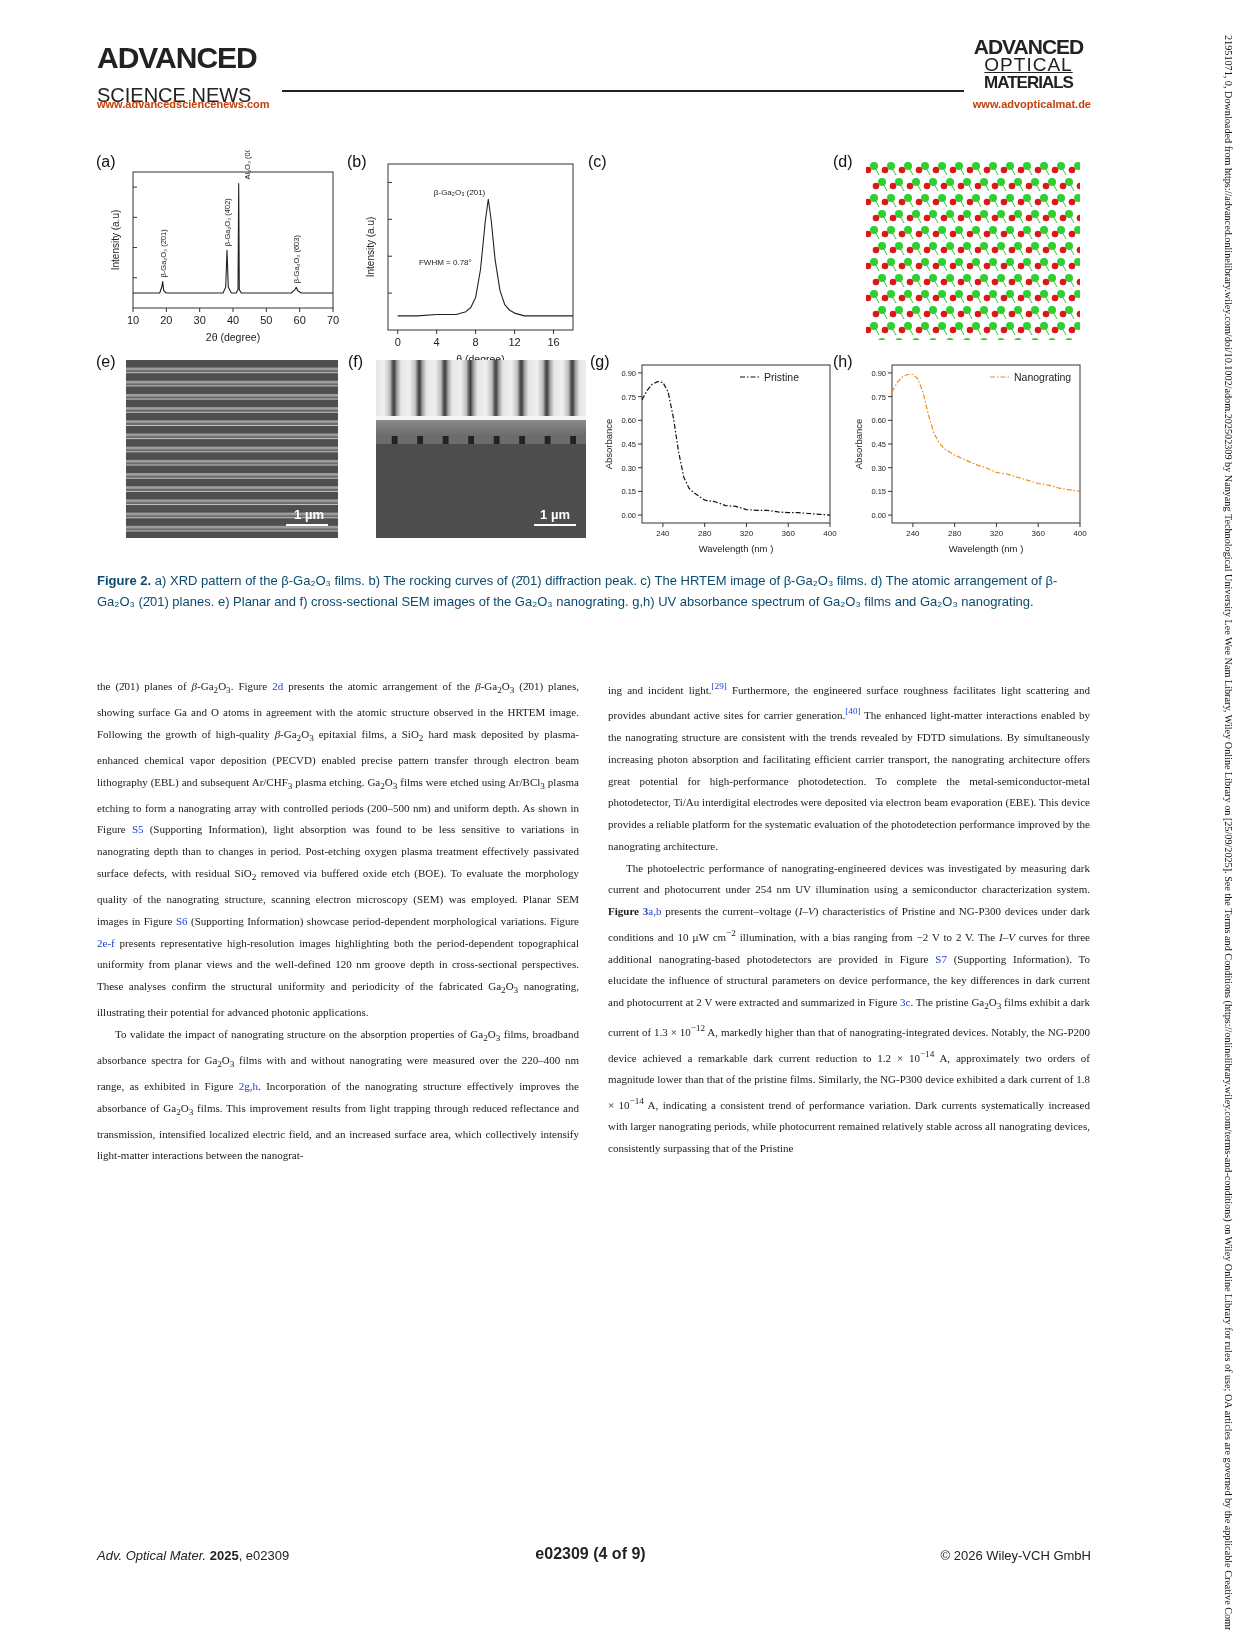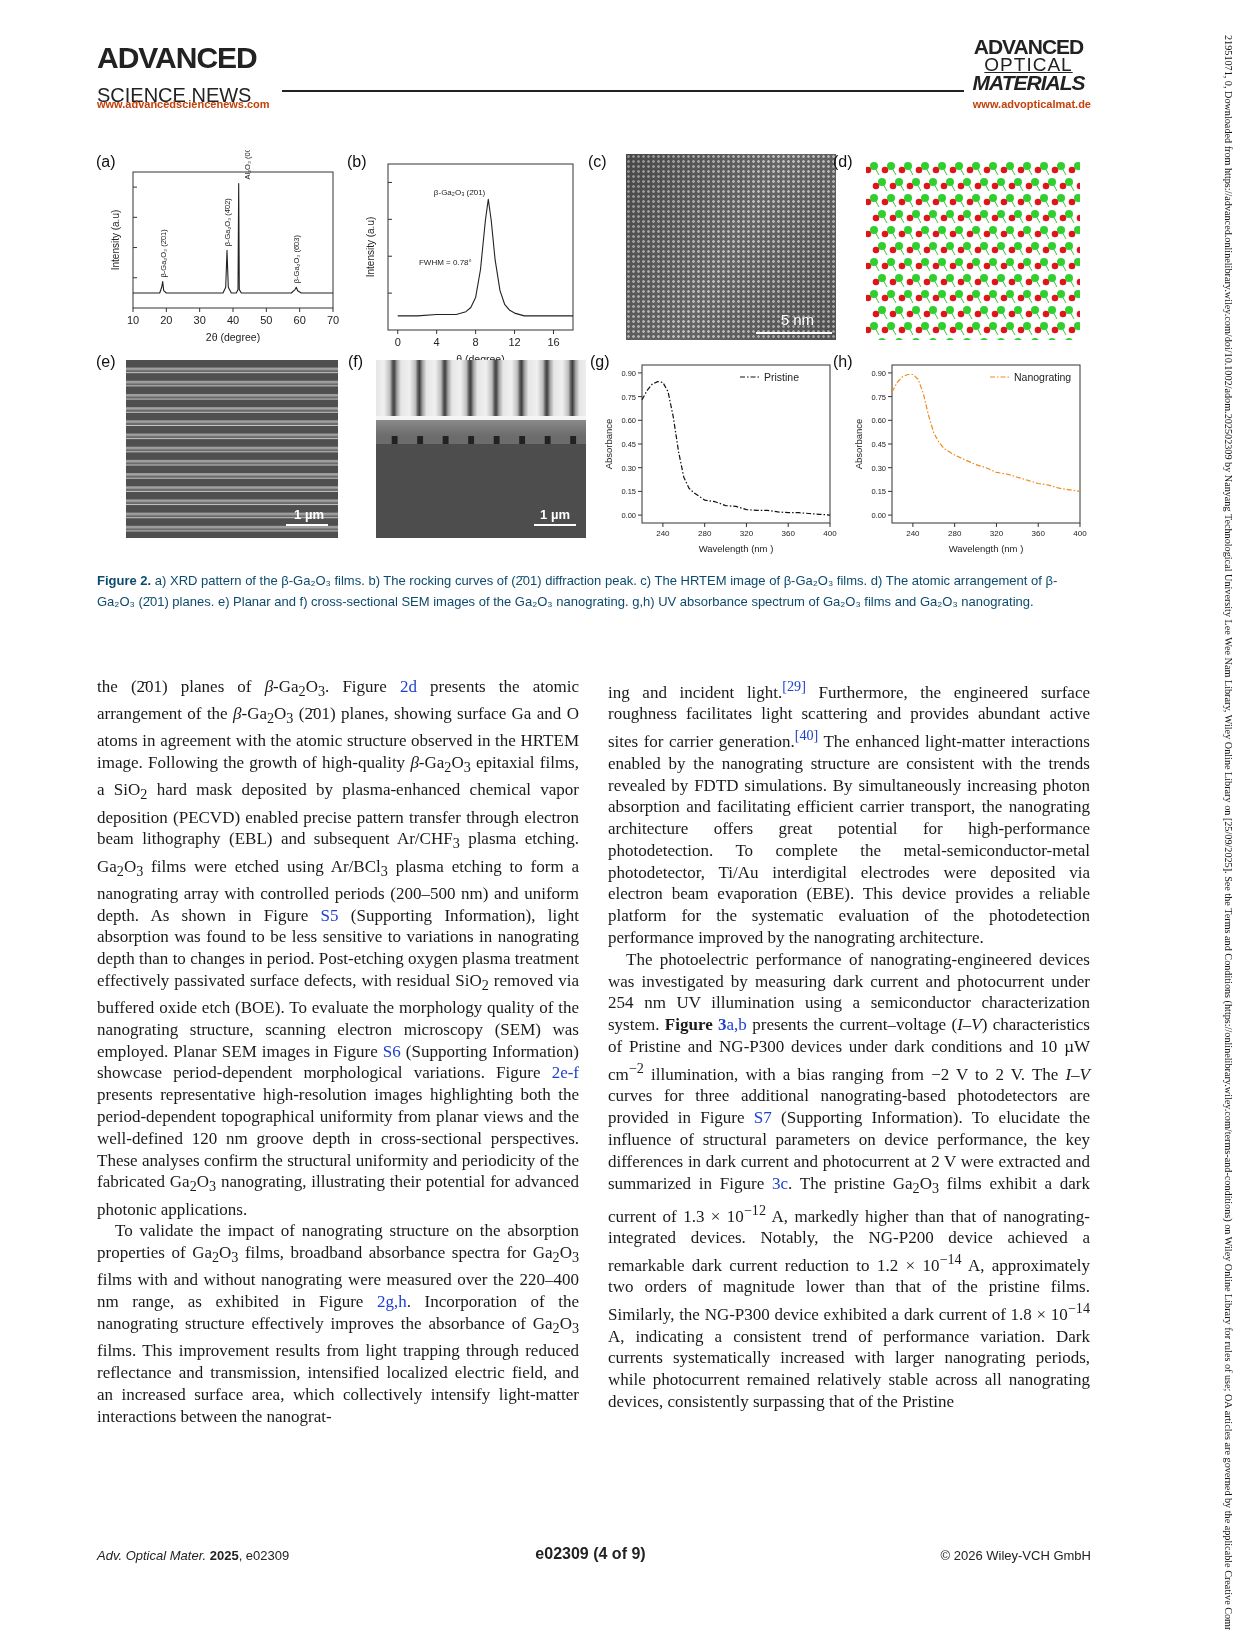--- a/index.html
+++ b/index.html
@@ -4,27 +4,27 @@
 <style>
   html,body{margin:0;padding:0;background:#fff;}
   body{width:1241px;height:1630px;position:relative;overflow:hidden;font-family:"Liberation Serif",serif;color:#1a1a1a;}
   .abs{position:absolute;}
   .logo-l1{left:97px;top:44px;font-family:"Liberation Sans",sans-serif;font-weight:bold;font-size:30px;letter-spacing:-1px;line-height:28px;color:#222;}
   .logo-l2{left:97px;top:71px;font-family:"Liberation Sans",sans-serif;font-size:20px;line-height:22px;color:#222;margin-top:13px;}
   .hdr-rule{left:282px;top:90px;width:682px;height:2px;background:#222;}
   .logo-r{right:150px;top:38px;width:125px;text-align:center;font-family:"Liberation Sans",sans-serif;font-weight:bold;color:#222;line-height:18px;}
   .logo-r .a{font-size:21px;letter-spacing:-1px;display:block;}
   .logo-r .b{font-size:19px;font-weight:normal;display:block;letter-spacing:1px;text-decoration:underline;}
-  .logo-r .c{font-size:21px;font-style:italic;display:block;letter-spacing:-1px;}
+  .logo-r .c{font-size:17px;display:block;letter-spacing:-1px;}
   .url{top:98px;font-family:"Liberation Sans",sans-serif;font-size:11px;font-weight:bold;color:#c2410c;}
   .panel-label{font-family:"Liberation Sans",sans-serif;font-size:16px;color:#111;}
   svg text{font-family:"Liberation Sans",sans-serif;}
   .caption{left:97px;top:570px;width:996px;font-family:"Liberation Sans",sans-serif;font-size:13px;line-height:21px;color:#0c4a6e;}
   .caption b{font-weight:bold;}
-  .col{top:676px;width:482px;font-size:17px;line-height:21.8px;text-align:justify;color:#1a1a1a;}
+  .col{top:676px;width:482px;font-size:11px;line-height:21.8px;text-align:justify;color:#1a1a1a;}
   .col p{margin:0;}
   .col p.ind{text-indent:18px;}
   .lnk{color:#1d3fd0;}
   .footer{top:1548px;font-family:"Liberation Sans",sans-serif;font-size:13px;color:#222;text-align:right;}
   .vtext{right:6px;top:35px;width:14px;height:1560px;}
   .vtext span{position:absolute;left:0;top:0;transform-origin:0 0;transform:translate(13px,0) rotate(90deg);white-space:nowrap;font-family:"Liberation Serif",serif;font-size:10.2px;color:#111;}
 </style>
 </head>
 <body>
 
@@ -93,25 +93,20 @@
       <line x1="48" y1="69.33333333333333" x2="52" y2="69.33333333333333" stroke="#333"></line>
       <line x1="48" y1="32.44444444444446" x2="52" y2="32.44444444444446" stroke="#333"></line>
       <text x="140.5" y="213" text-anchor="middle" font-size="10.5" fill="#222">θ (degree)</text>
       <text x="0" y="0" text-anchor="middle" font-size="10" fill="#222" transform="translate(34,97) rotate(-90)">Intensity (a.u)</text>
       <path d="M57.7,165.9 L77.2,165.9 L96.7,164.5 L116.2,164.5 L125.9,161.7 L130.8,157.5 L135.6,147.6 L140.5,119.5 L145.4,70.3 L148.3,49.2 L151.2,70.3 L155.1,109.7 L160.0,140.6 L164.8,154.7 L169.7,160.3 L174.6,163.1 L184.3,165.9 L203.8,165.9 L233.0,165.9" fill="none" stroke="#222" stroke-width="1.1" stroke-dasharray="none" stroke-linejoin="round"></path>
       <text x="145.28947368421052" y="45.16949152542375" text-anchor="end" font-size="8" fill="#222">β-Ga₂O₃ (2̄01)</text>
       <text x="131.73684210526315" y="115.28813559322035" text-anchor="end" font-size="8" fill="#222">FWHM = 0.78°</text>
     </svg>
 
   <span class="abs panel-label" style="left:498px;top:3px">(c)</span>
-  <div class="abs" style="left:536px;top:4px;width:210px;height:186px;background-color:#5e5e5e;background-image:radial-gradient(circle, #bdbdbd 1.1px, transparent 1.6px);background-size:5px 5px;overflow:hidden;">
-    <div class="abs" style="left:0;top:0;right:0;bottom:0;background:linear-gradient(120deg,rgba(0,0,0,0.25),rgba(255,255,255,0.05) 50%,rgba(0,0,0,0.15));"></div>
-    <span class="abs" style="right:22px;bottom:12px;color:#fff;font-family:'Liberation Sans',sans-serif;font-size:15px;">5 nm</span>
-    <div class="abs" style="right:4px;bottom:6px;width:76px;height:2px;background:#fff;"></div>
-  </div>
 
   <span class="abs panel-label" style="left:743px;top:3px">(d)</span>
   <svg class="abs" style="left:776px;top:4px" width="214" height="186" id="svg-d">
       <line x1="8" y1="12" x2="2" y2="16" stroke="#d33" stroke-width="1"></line>
       <line x1="8" y1="12" x2="13" y2="21" stroke="#3c3" stroke-width="1"></line>
       <circle cx="2" cy="16" r="3.3" fill="#e0151b"></circle>
       <circle cx="8" cy="12" r="4" fill="#2fcf2f"></circle>
       <line x1="25" y1="12" x2="19" y2="16" stroke="#d33" stroke-width="1"></line>
       <line x1="25" y1="12" x2="30" y2="21" stroke="#3c3" stroke-width="1"></line>
       <circle cx="19" cy="16" r="3.3" fill="#e0151b"></circle>

